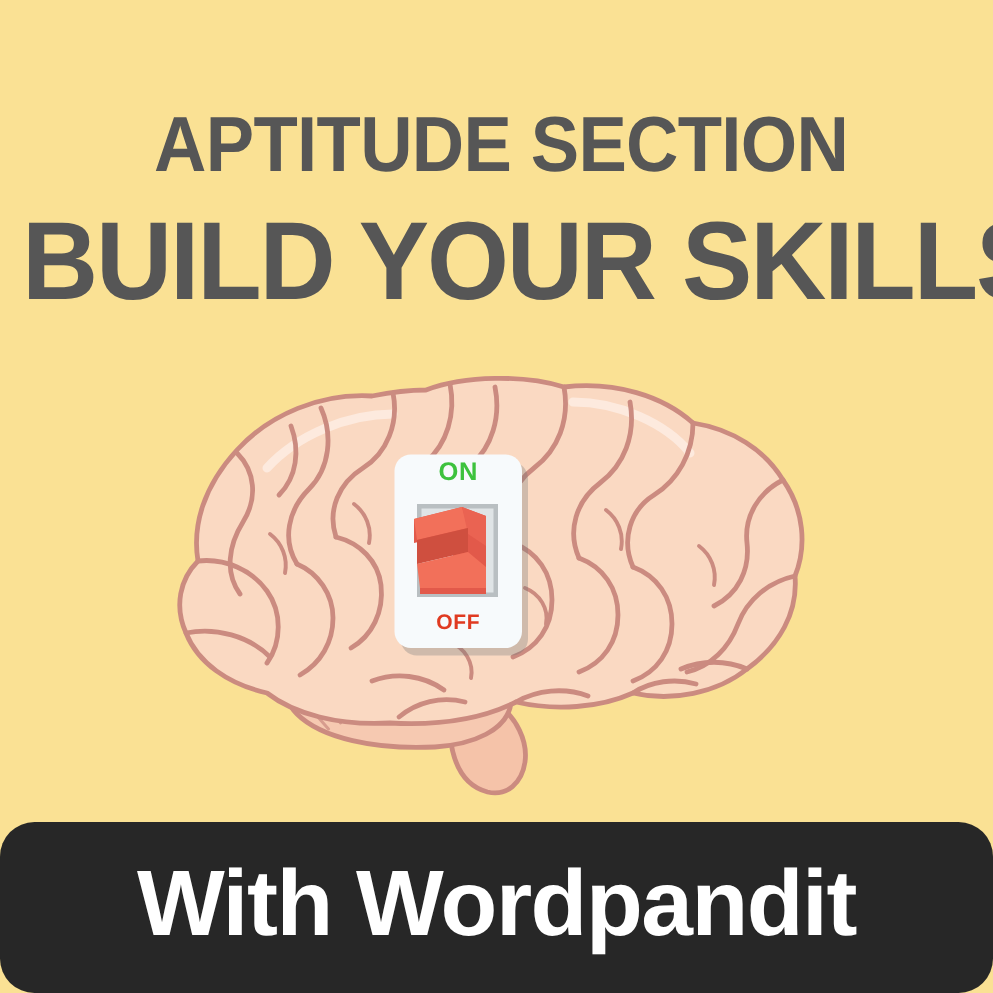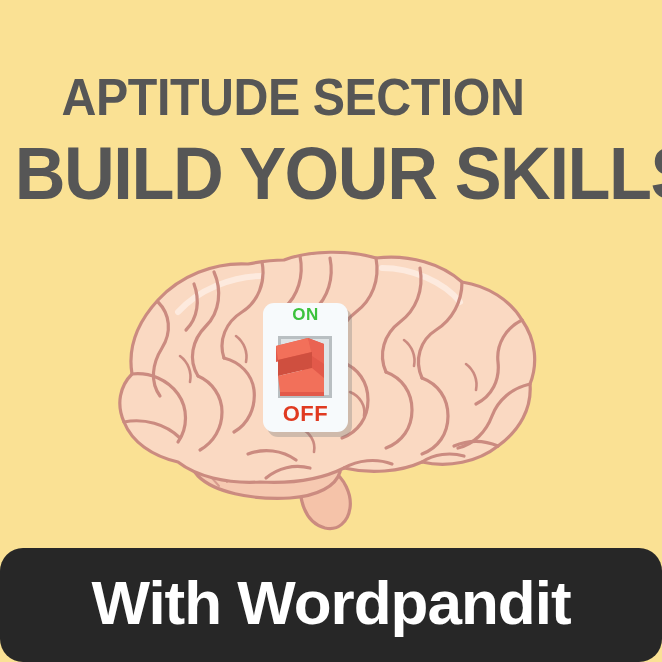--- a/index.html
+++ b/index.html
@@ -16,21 +16,21 @@
     font-family: "Liberation Sans", sans-serif;
     -webkit-font-smoothing: antialiased;
   }
 
   
   .headings {
     position: absolute;
     top: 0;
     left: 0;
     width: 586px;
-    text-align: center;
+    text-align: right;
     z-index: 5;
   }
   .title-line1 {
     margin: 0;
     padding-top: 68px;
     font-size: 52px;
     line-height: 58px;
     font-weight: 700;
     letter-spacing: -0.5px;
     color: #565656;
@@ -86,21 +86,21 @@
     font-size: 17px;
     font-weight: 700;
     letter-spacing: 0.5px;
     color: #3cc githubnone;
     color: #3dc23d;
     line-height: 20px;
   }
   .switch-label-off {
     position: absolute;
     bottom: 8px;
-    font-size: 22px;
+    font-size: 14px;
     font-weight: 700;
     letter-spacing: 0.5px;
     color: #e03a21;
     line-height: 20px;
   }
   .lever-area {
     position: absolute;
     left: 9px;
     top: 31px;
     width: 67px;

